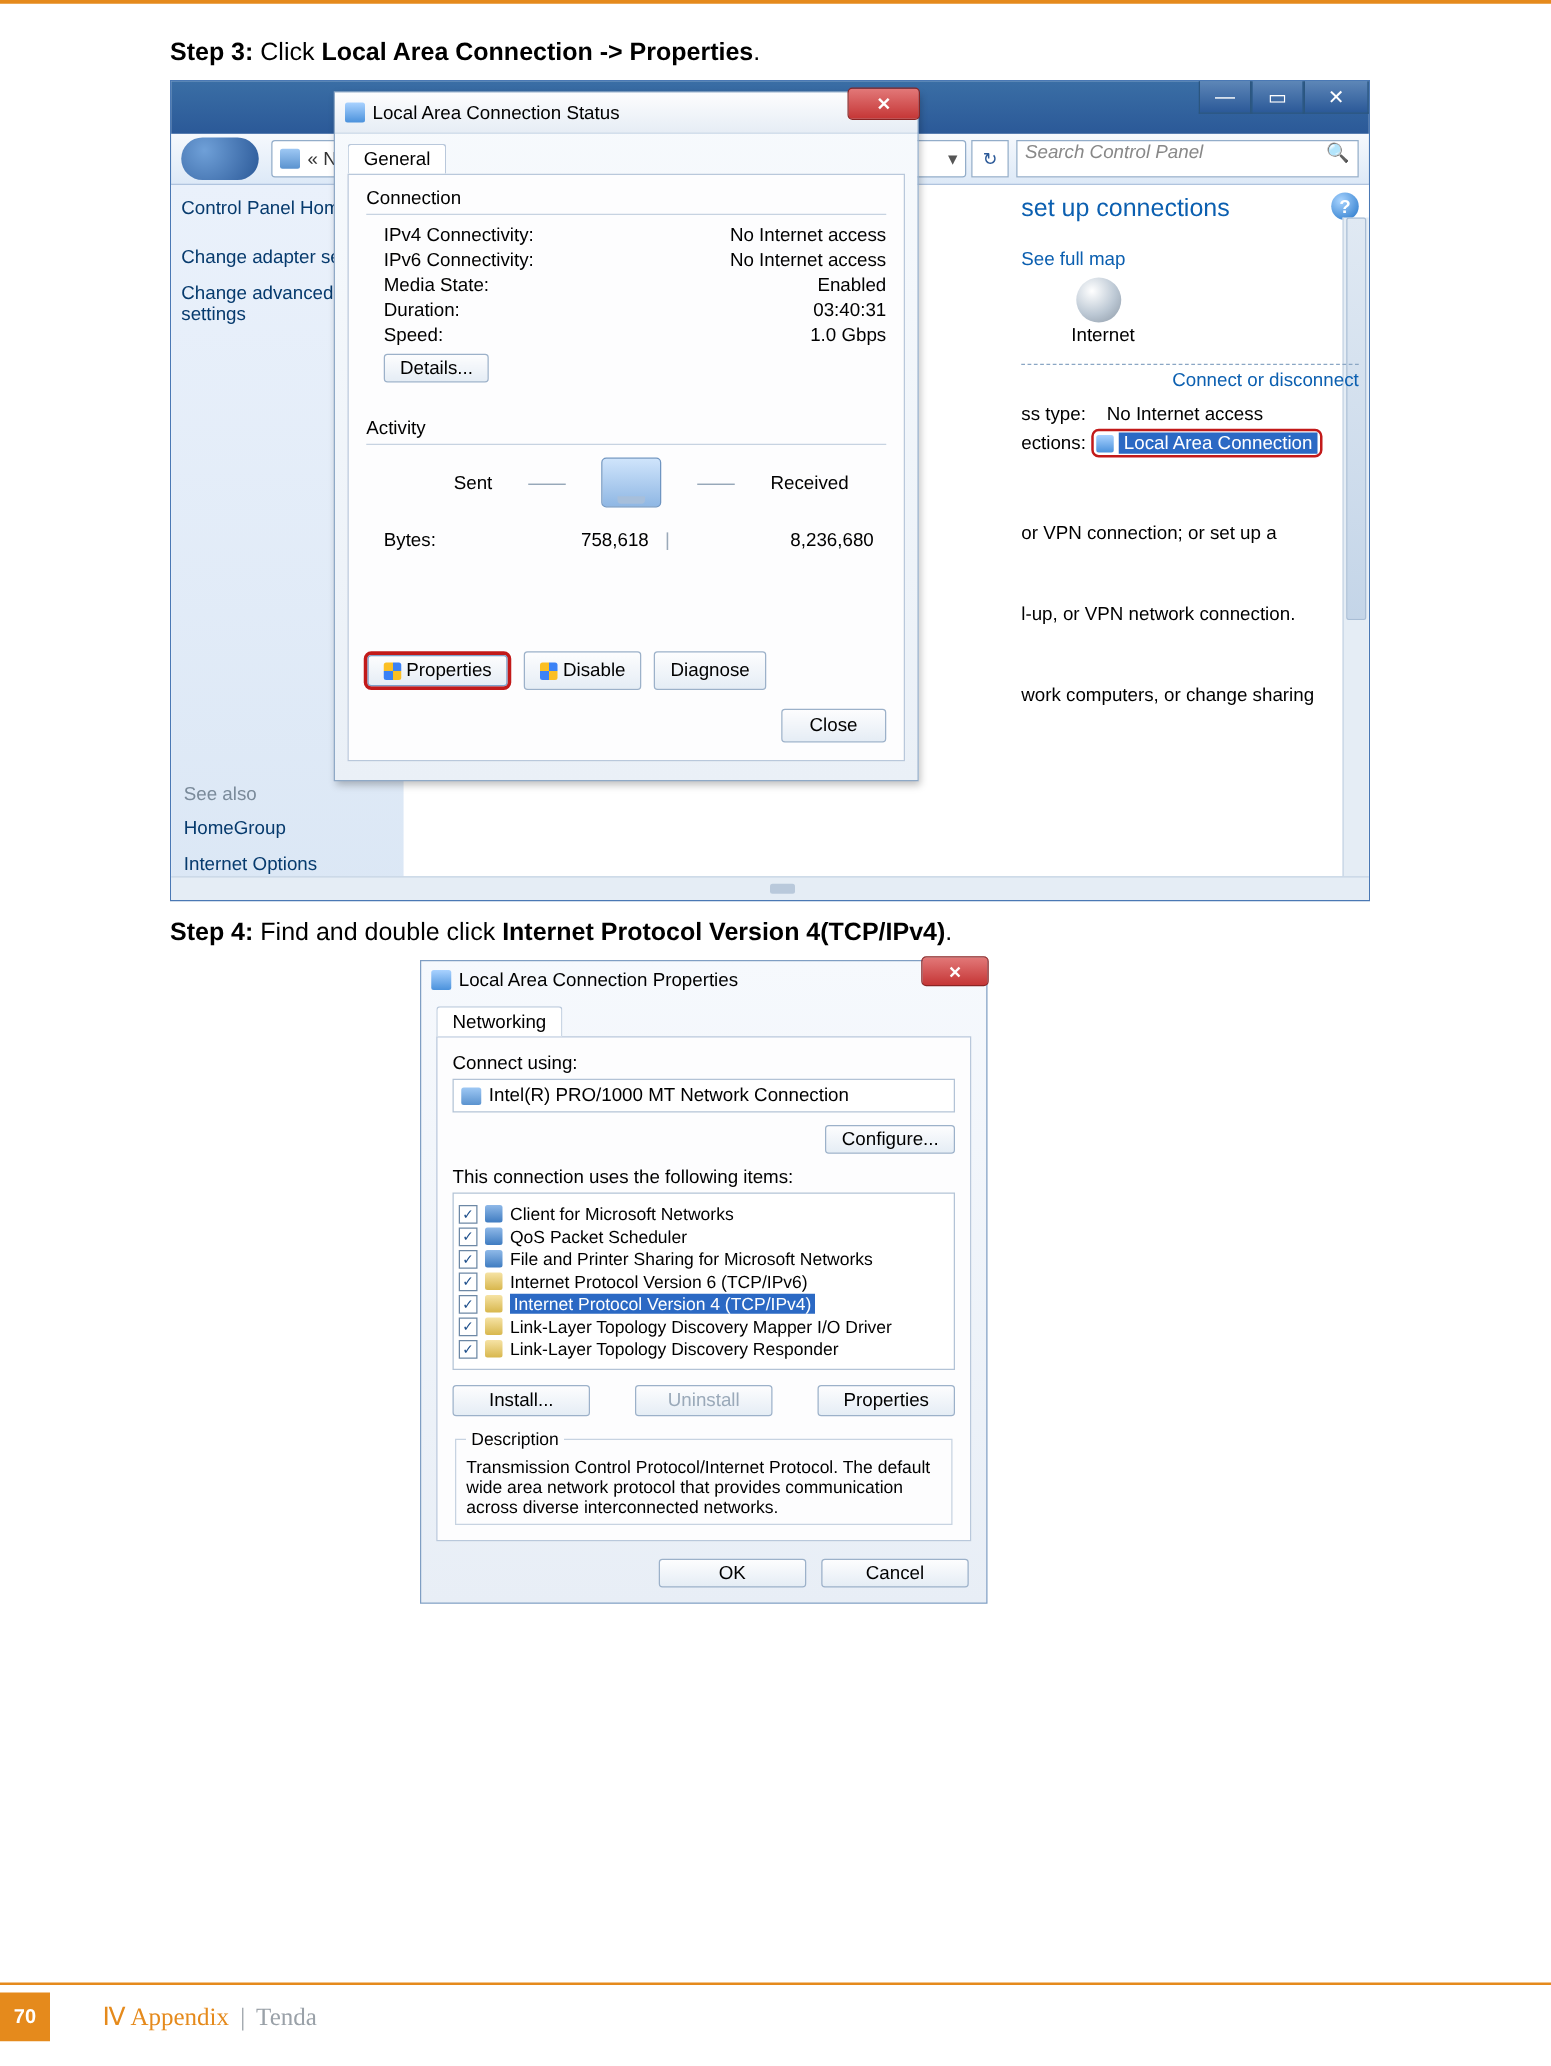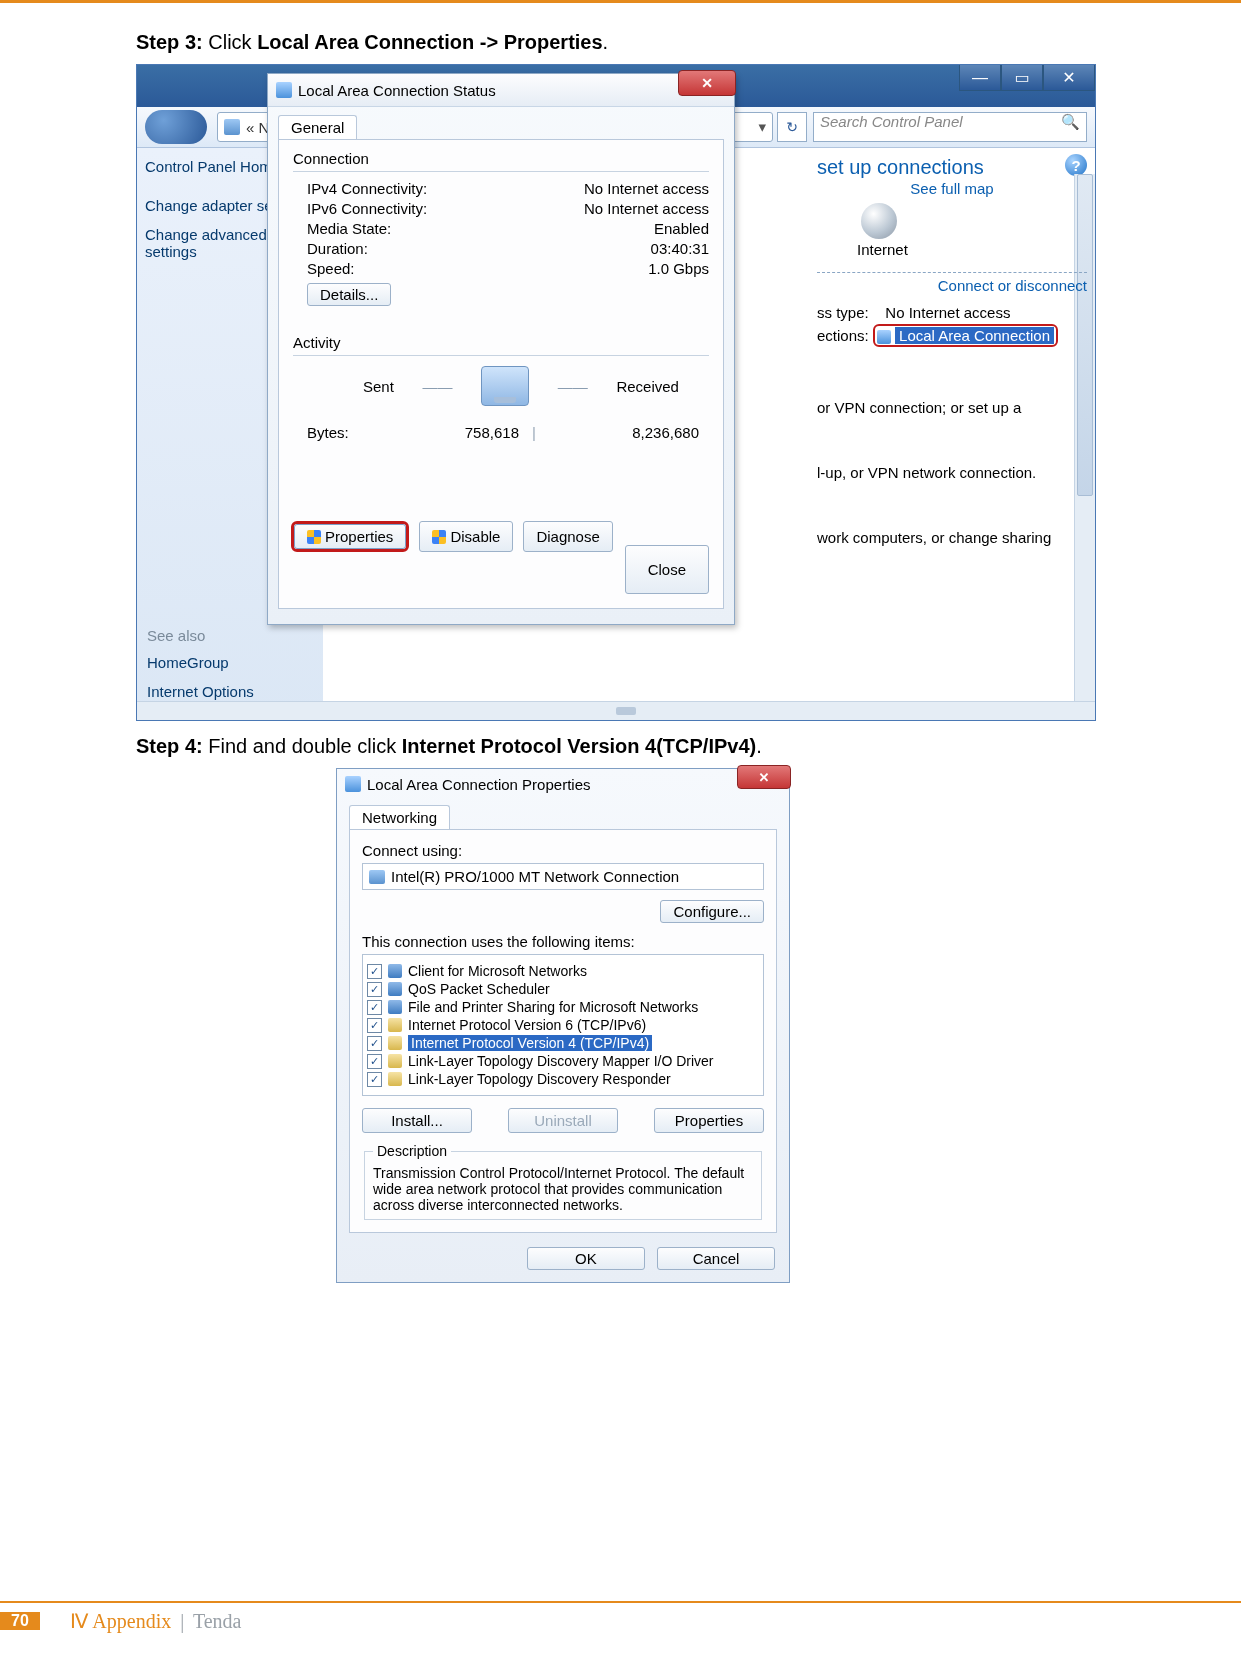--- a/index.html
+++ b/index.html
@@ -23,21 +23,21 @@
   .searchbox .mag{position:absolute;right:6px;color:#5a86b9;font-style:normal;}
   .win1-body{display:flex;height:572px;background:#fff;position:relative;}
   .sidebar{width:170px;background:linear-gradient(#eaf1fb,#dbe7f5);padding:10px 8px;font-size:15px;}
   .sidebar .hdr{color:#063a6d;font-weight:normal;margin-bottom:22px;}
   .sidebar .lnk{color:#063a6d;margin-bottom:12px;}
   .sidebar .seealsoblock{position:absolute;bottom:8px;left:10px;font-size:15px;}
   .sidebar .seealsoblock .lbl{color:#7a8a9a;margin-bottom:10px;}
   .contentarea{flex:1;position:relative;background:#fff;}
   .rightcol{position:absolute;right:8px;top:0;width:270px;font-size:15px;}
   .rightcol .setup{color:#0b5fb0;font-size:20px;margin-top:8px;}
-  .rightcol .seefull{color:#0b5fb0;text-align:center;margin-top:1px;}
+  .rightcol .seefull{color:#0b5fb0;text-align:left;margin-top:20px;}
   .rightcol .globe{width:36px;height:36px;border-radius:50%;background:radial-gradient(circle at 35% 30%,#fff,#bcc8d4 55%,#8a96a4);margin:6px 0 2px 44px;}
   .rightcol .itxt{margin-left:40px;}
   .rightcol .cod{color:#0b5fb0;text-align:right;margin-top:14px;border-top:1px dashed #8aa6c4;padding-top:4px;}
   .rightcol .kv{margin-top:10px;font-size:15px;}
   .rightcol .localpill{display:inline-block;border:2px solid #c21a1a;border-radius:6px;background:#fff;padding:1px 2px;margin-top:3px;}
   .rightcol .localpill .inner{background:#2b69c4;color:#fff;padding:0 4px;font-size:15px;}
   .rightcol .frag{margin-top:52px;font-size:15px;}
   .helpico{position:absolute;right:8px;top:6px;width:22px;height:22px;border-radius:50%;background:radial-gradient(circle at 35% 30%,#a9d4ff,#1f72c7);color:#fff;display:flex;align-items:center;justify-content:center;font-weight:bold;font-size:15px;}
   .scrolltrack{position:absolute;right:0;top:26px;bottom:0;width:20px;background:#e5edf5;border-left:1px solid #c5d4e4;}
   .scrolltrack .thumb{position:absolute;left:2px;right:2px;top:0;height:320px;background:linear-gradient(#e0e9f3,#c4d5e8);border:1px solid #a8bdd5;border-radius:2px;}
@@ -90,21 +90,21 @@
   .btnrow2 .stdbtn{width:108px;text-align:center;padding:3px 0;}
   .btnrow2 .stdbtn.dis{color:#9aa9b9;}
   .descbox fieldset{border:1px solid #c7d3e1;margin-top:10px;padding:6px 8px;}
   .descbox legend{font-size:14px;padding:0 4px;}
   .okrow{text-align:right;margin:14px 14px 0 0;}
   .okrow .stdbtn{width:92px;text-align:center;margin-left:8px;}
   
   .footer{position:absolute;left:0;right:0;bottom:20px;}
   .footrule{height:2px;background:#e58a1c;margin-bottom:6px;}
   .footrow{display:flex;align-items:center;}
-  .pgnum{width:40px;height:18px;background:#e58a1c;color:#fff;font-weight:bold;display:flex;align-items:center;justify-content:center;font-size:16px;margin-right:10px;}
+  .pgnum{width:40px;height:39px;background:#e58a1c;color:#fff;font-weight:bold;display:flex;align-items:center;justify-content:center;font-size:16px;margin-right:22px;}
   .foottxt{font-family:"Comic Sans MS","Segoe Script",cursive;color:#e58a1c;font-size:20px;margin-left:20px;}
   .foottxt .sep{color:#9aa1a8;margin:0 4px;}
   .foottxt .brand{color:#9aa1a8;}
 </style>
 </head>
 <body>
 
 <div class="page">
   <div class="toprule"></div>
 
@@ -237,21 +237,21 @@
                   <span class="shield"></span>
                   <span>Properties</span>
                 </span>
             </span>
             <span class="stdbtn">
                 <span class="shield"></span>
                 <span>Disable</span>
               </span>
             <span class="stdbtn">Diagnose</span>
           </div>
-          <span class="stdbtn closebtn2" style="padding:15px 22px">Close</span>
+          <span class="stdbtn closebtn2" style="padding:4px 22px">Close</span>
         </div>
       </div>
     </div>
 
     <p class="step-text">
       <b>Step 4: </b><span>Find and double click </span><b>Internet Protocol Version 4(TCP/IPv4)</b><span>.</span>
     </p>
 
     <div class="win2">
       <div class="ttl2">

